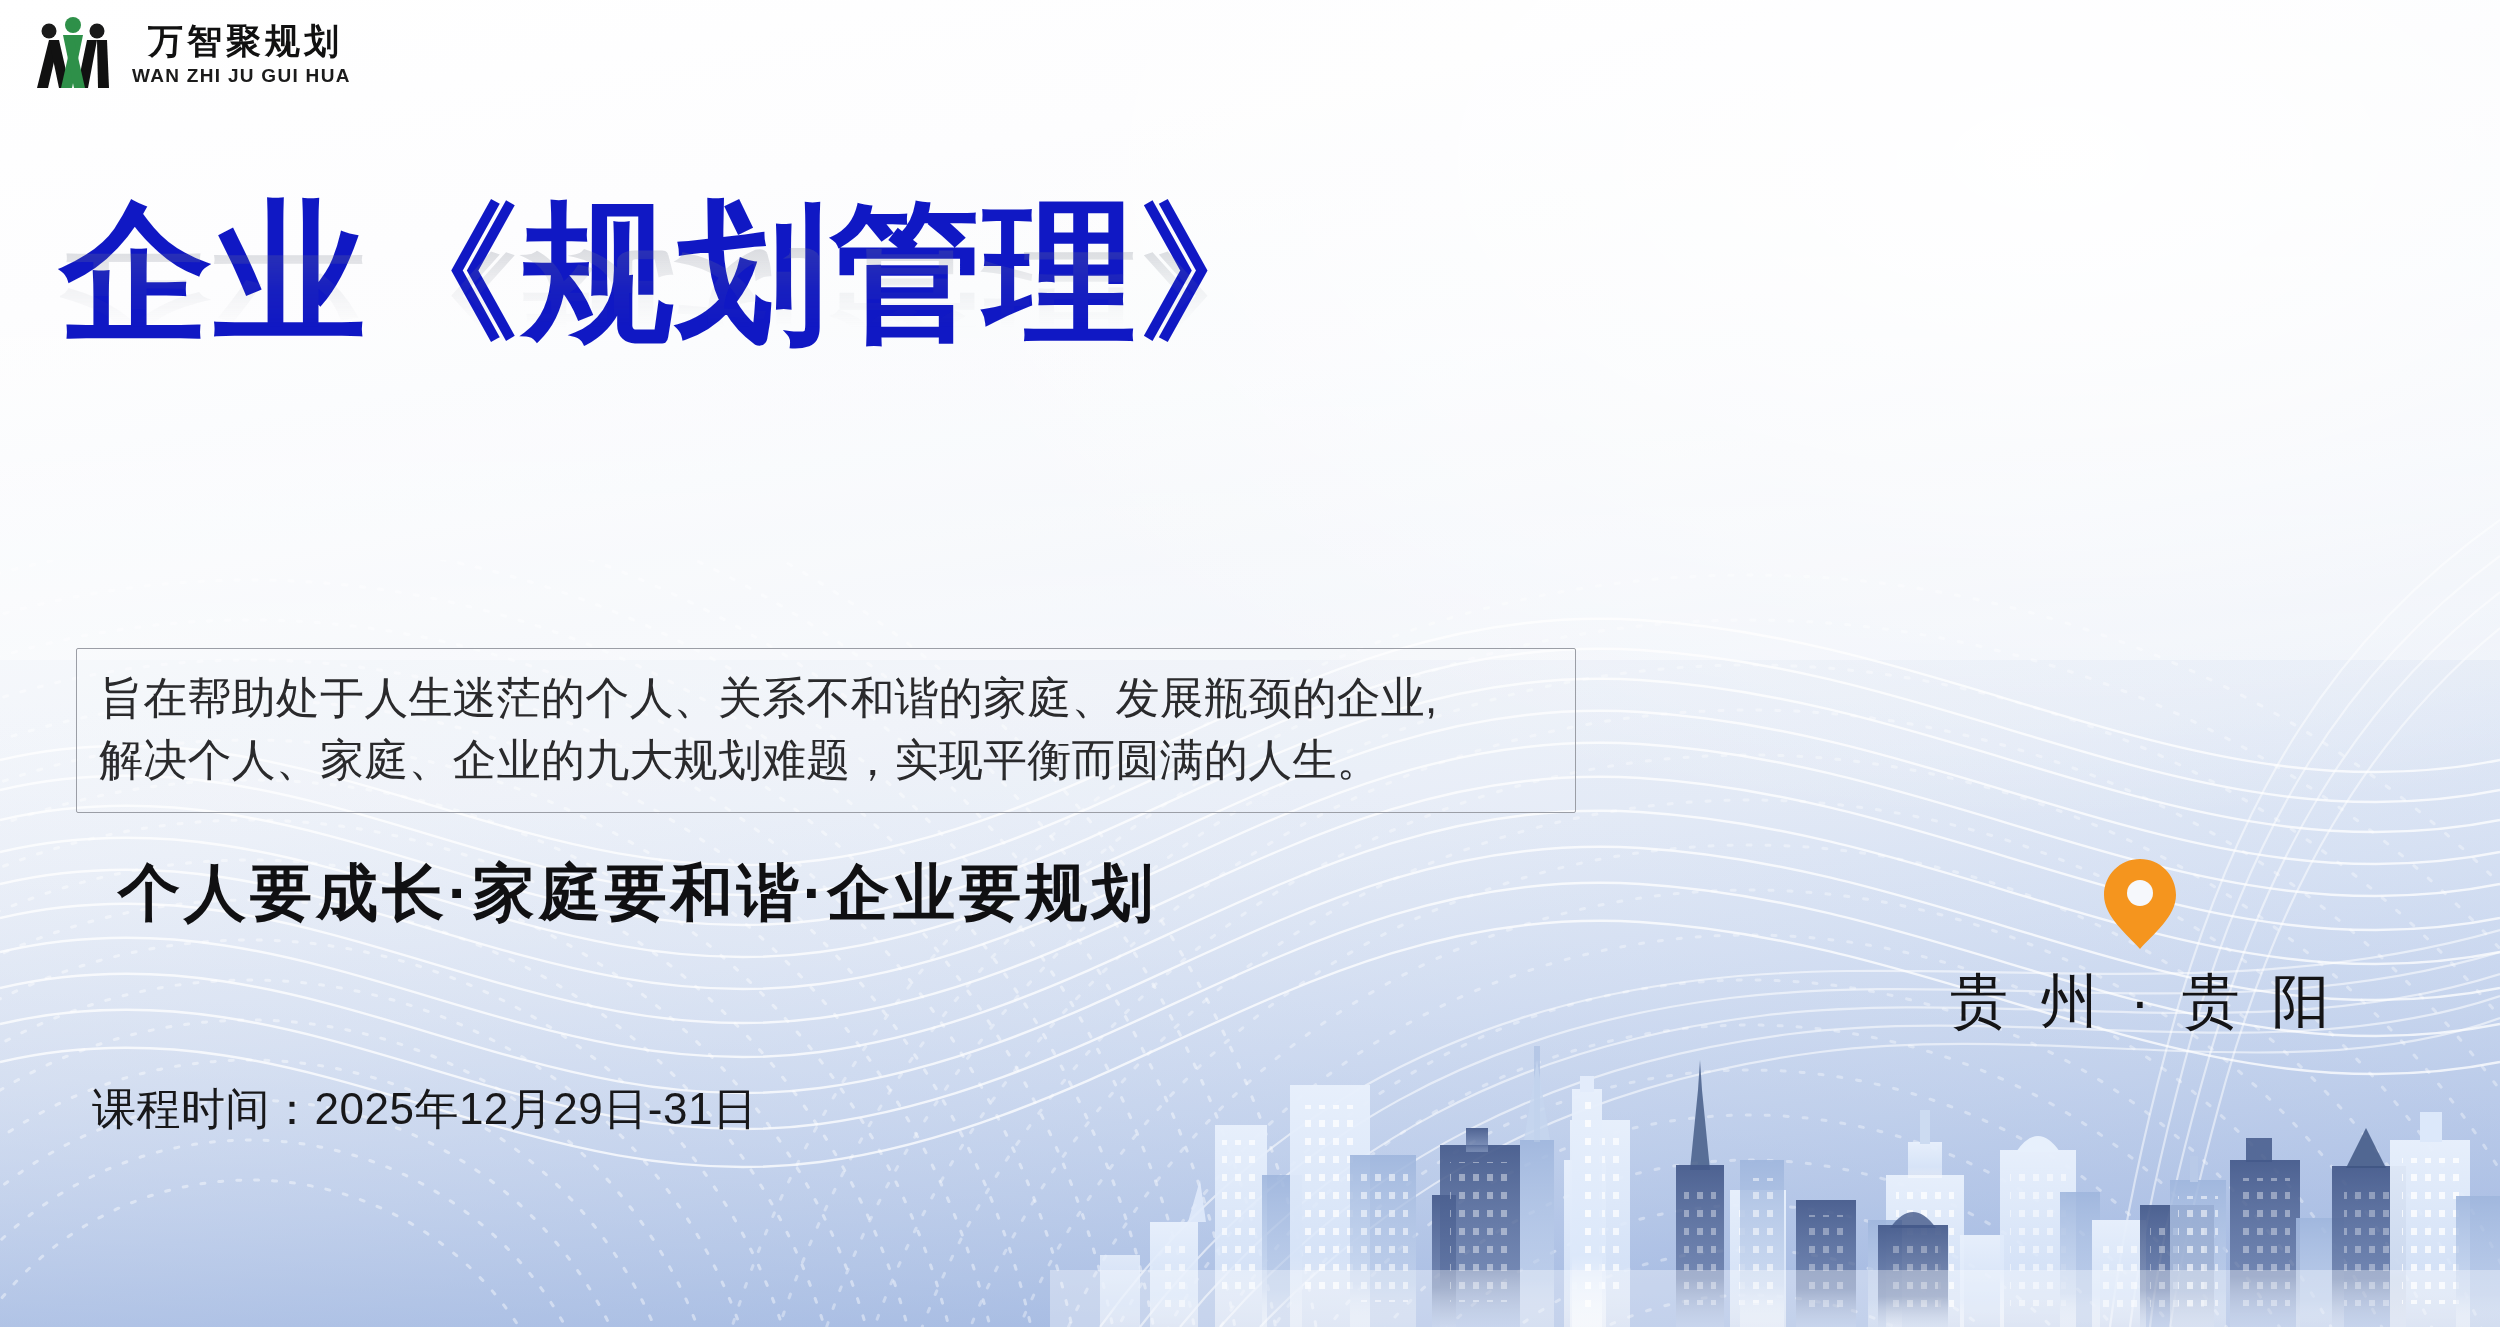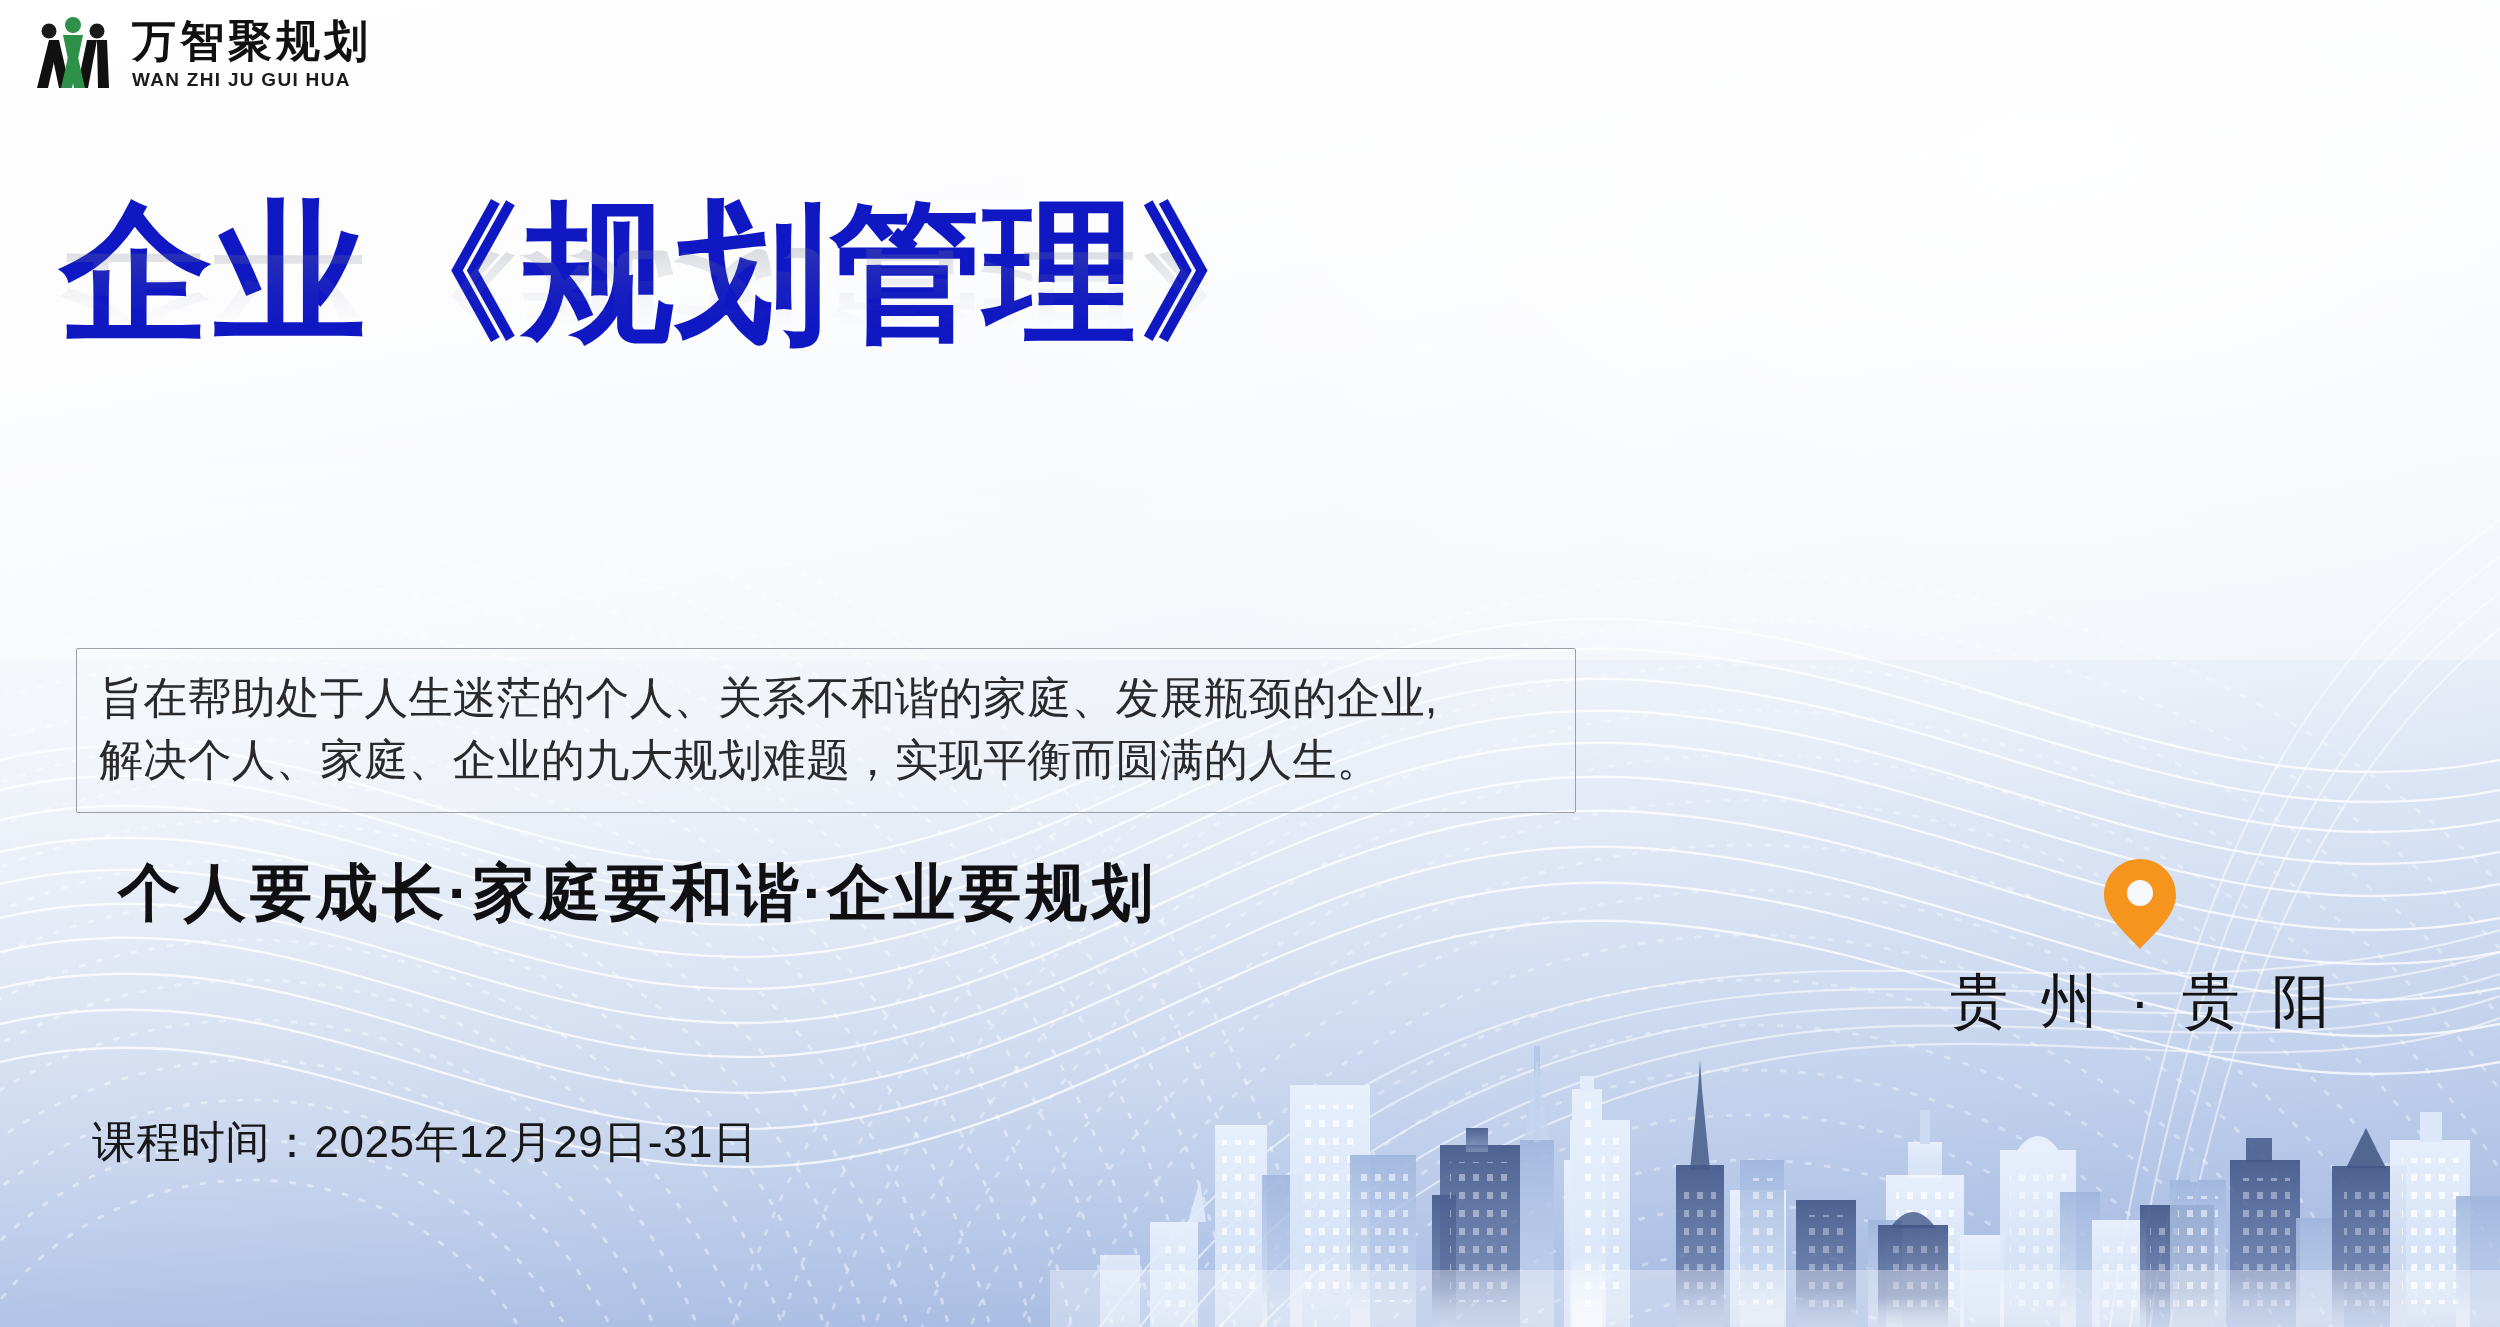--- a/index.html
+++ b/index.html
@@ -47,26 +47,27 @@
     z-index: 20;
   }
   .logo-mark { width: 90px; height: 80px; display: block; }
   .logo-text-wrap {
     display: flex;
     flex-direction: column;
     justify-content: center;
     line-height: 1;
   }
   .logo-cn {
-    font-family: Liberation Sans, sans-serif;
-    font-size: 44px;
+    font-family: Liberation Serif, serif;
+    font-size: 35px;
     font-weight: 700;
     letter-spacing: 4px;
     color: #111111;
     white-space: nowrap;
+    margin-left: 16px;
   }
   .logo-en {
     margin-top: 7px;
     font-size: 19px;
     font-weight: 700;
     letter-spacing: 1.3px;
     color: #1b1b1b;
     white-space: nowrap;
   }
 
@@ -137,21 +138,21 @@
     color: #101012;
     letter-spacing: 4px;
     white-space: nowrap;
     z-index: 15;
   }
 
   
   .course-info {
     position: absolute;
     left: 92px;
-    top: 1113px;
+    top: 1080px;
     z-index: 15;
   }
   .course-row {
     font-family: "Liberation Sans", "DejaVu Sans", sans-serif;
     font-size: 44px;
     color: #18181a;
     letter-spacing: 0.5px;
     white-space: nowrap;
   }
   .course-row + .course-row { margin-top: 48px; }

